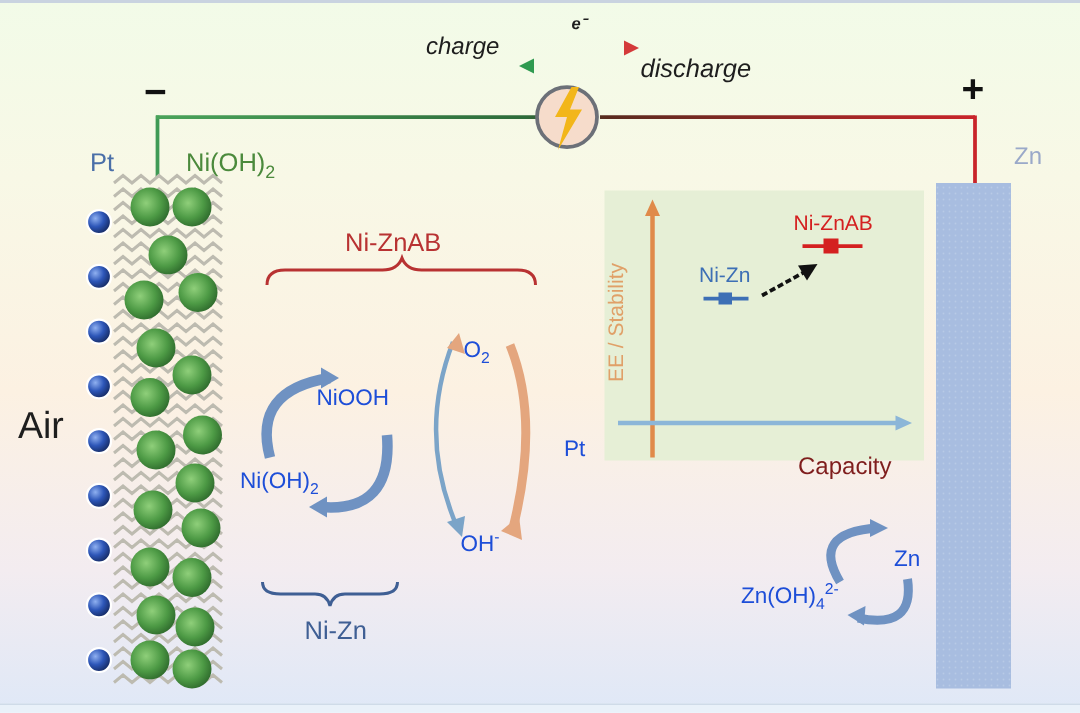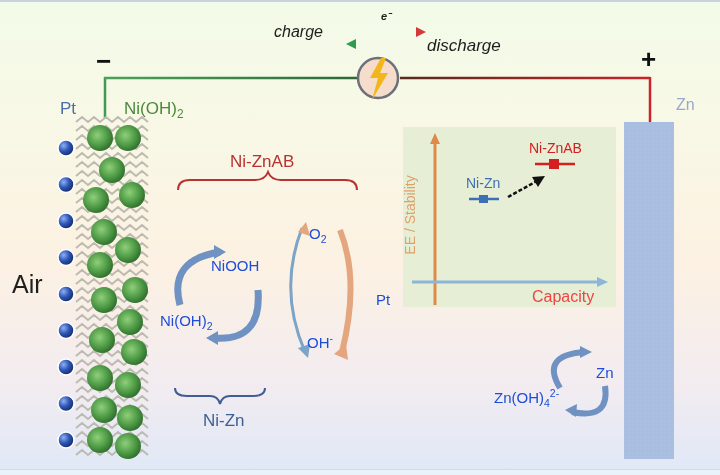--- a/index.html
+++ b/index.html
@@ -199,38 +199,38 @@
     <line x1="535" y1="164" x2="575" y2="164" stroke="#d42020" stroke-width="2.5"></line>
     <rect x="549" y="159" width="10" height="10" fill="#d42020"></rect>
   </g>
   <line x1="508" y1="197" x2="537" y2="181" stroke="#111" stroke-width="2.5" stroke-dasharray="4,2"></line>
   <path d="M545 176 L532 177 L538 187 Z" fill="#111"></path>
 </svg>
 
 <div class="ylab">
     <span>EE / Stability</span>
   </div>
-<div class="lbl" style="left:532px;top:289px;color:#ef4444;font-size:16px">Capacity</div>
+<div class="lbl" style="left:532px;top:304px;color:#7f1d1d;font-size:16px">Capacity</div>
 <div class="lbl" style="left:466px;top:176px;color:#3d6fb5;font-size:14px">Ni-Zn</div>
 <div class="lbl" style="left:529px;top:141px;color:#d42020;font-size:14px">Ni-ZnAB</div>
 
 <div class="lbl sign" style="left:96px;top:48px">−</div>
 <div class="lbl sign" style="left:641px;top:46px">+</div>
-<div class="lbl dark italic" style="left:274px;top:24px;font-size:16px">charge</div>
+<div class="lbl dark italic" style="left:284px;top:24px;font-size:16px">charge</div>
 <div class="lbl dark italic" style="left:427px;top:37px;font-size:17px">discharge</div>
 <div class="lbl dark italic" style="left:381px;top:11px;font-size:11px;font-weight:bold">e⁻</div>
 
 <div class="lbl t-pt" style="left:60px;top:100px">Pt</div>
 <div class="lbl t-ni" style="left:124px;top:100px"><span>Ni(OH)</span><sub>2</sub></div>
 <div class="lbl dark" style="left:12px;top:272px;font-size:25px">Air</div>
 <div class="lbl t-zn" style="left:676px;top:97px">Zn</div>
 
 <div class="lbl t-red" style="left:230px;top:153px">Ni-ZnAB</div>
 <div class="lbl t-blue" style="left:203px;top:412px">Ni-Zn</div>
 <div class="lbl chem" style="left:211px;top:258px">NiOOH</div>
 <div class="lbl chem" style="left:160px;top:313px"><span>Ni(OH)</span><sub>2</sub></div>
 <div class="lbl chem" style="left:309px;top:226px"><span>O</span><sub>2</sub></div>
-<div class="lbl chem" style="left:307px;top:333px"><span>OH</span><sup>-</sup></div>
+<div class="lbl chem" style="left:307px;top:353px"><span>OH</span><sup>-</sup></div>
 <div class="lbl chem" style="left:376px;top:292px">Pt</div>
 <div class="lbl chem" style="left:596px;top:365px">Zn</div>
 <div class="lbl chem" style="left:494px;top:388px"><span>Zn(OH)</span><sub>4</sub><sup>2-</sup></div>
 
 <div class="bottomline"></div>
 
 </body></html>

